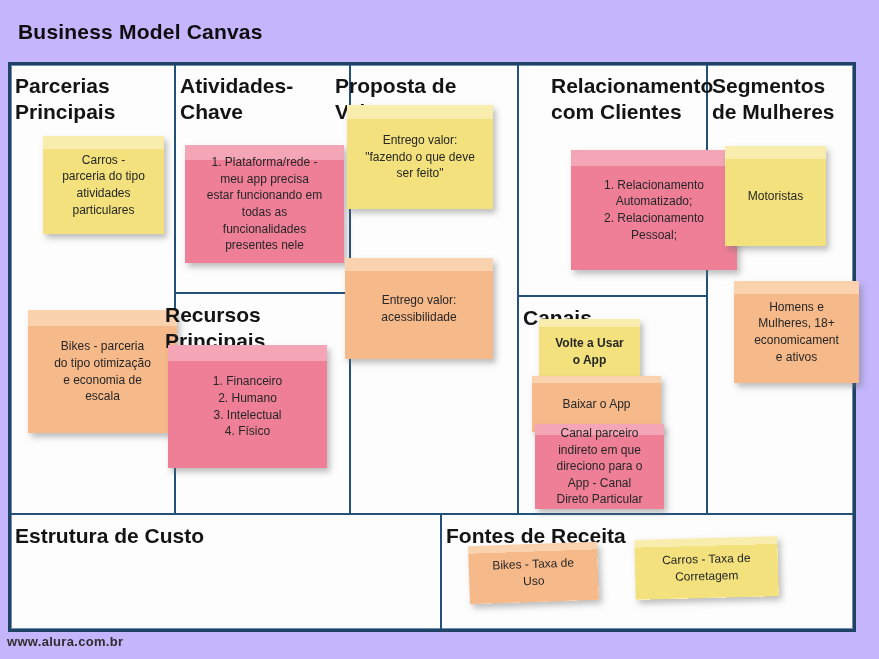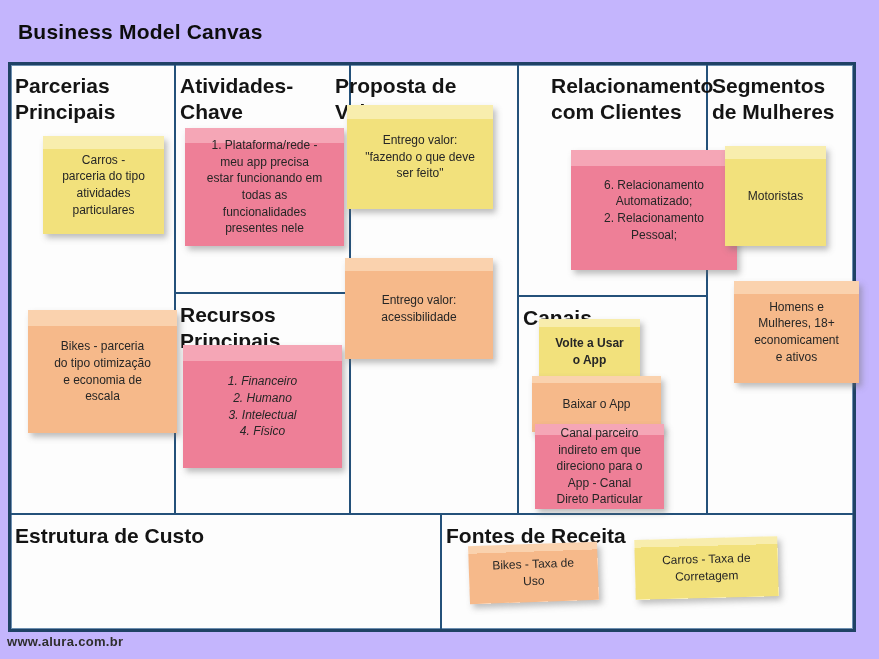--- a/index.html
+++ b/index.html
@@ -62,48 +62,48 @@
 atividades
 particulares</div>
       <div class="note orange" style="left:17px;top:245px;width:141px;height:115px;">Bikes - parceria
 do tipo otimização
 e economia de
 escala</div>
     </div>
 
     <div class="sec" style="left:165px;top:0;width:173px;height:227px;">
       <div class="sec-title">Atividades-Chave</div>
-      <div class="note pink" style="left:9px;top:63px;width:151px;height:110px;">1. Plataforma/rede -
+      <div class="note pink" style="left:9px;top:80px;width:151px;height:110px;">1. Plataforma/rede -
 meu app precisa
 estar funcionando em
 todas as
 funcionalidades
 presentes nele</div>
     </div>
 
-    <div class="sec" style="left:165px;top:229px;width:173px;height:173px;">
+    <div class="sec" style="left:150px;top:229px;width:173px;height:173px;">
       <div class="sec-title">Recursos Principais</div>
-      <div class="note pink" style="left:7px;top:51px;width:151px;height:115px;font-style:italic;">1. Financeiro
+      <div class="note pink" style="left:7px;top:51px;width:151px;height:115px;">1. Financeiro
 2. Humano
 3. Intelectual
 4. Físico</div>
     </div>
 
     <div class="sec" style="left:320px;top:0;width:166px;height:556px;">
       <div class="sec-title">Proposta de Valor</div>
       <div class="note yellow" style="left:16px;top:40px;width:138px;height:96px;">Entrego valor:
 "fazendo o que deve
 ser feito"</div>
       <div class="note orange" style="left:14px;top:193px;width:140px;height:93px;">Entrego valor:
 acessibilidade</div>
     </div>
 
     <div class="sec" style="left:536px;top:0;width:187px;height:230px;">
       <div class="sec-title">Relacionamento com Clientes</div>
-      <div class="note pink" style="left:24px;top:85px;width:158px;height:112px;">6. Relacionamento
+      <div class="note pink" style="left:24px;top:85px;width:158px;height:112px;">1. Relacionamento
 Automatizado;
 2. Relacionamento
 Pessoal;</div>
     </div>
 
     <div class="sec" style="left:508px;top:232px;width:187px;height:216px;">
       <div class="sec-title">Canais</div>
       <div class="note yellow" style="left:20px;top:22px;width:93px;height:57px;font-weight:bold;">Volte a Usar
 o App</div>
       <div class="note orange" style="left:13px;top:79px;width:121px;height:48px;">Baixar o App</div>

